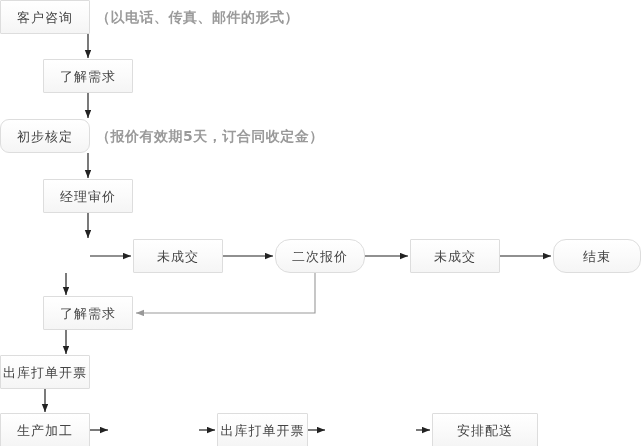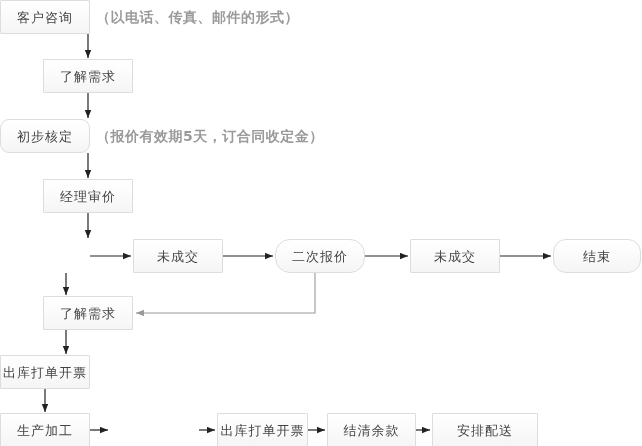--- a/index.html
+++ b/index.html
@@ -113,23 +113,20 @@
 
   <div class="node" style="left:0px;top:413px;width:90px;">
     <span>生产加工</span>
   </div>
 
 
   <div class="node" style="left:217px;top:413px;width:91px;">
     <span>出库打单开票</span>
   </div>
 
-  <div class="node" style="left:327px;top:413px;width:89px;">
-    <span>结清余款</span>
-  </div>
 
   <div class="node" style="left:432px;top:413px;width:106px;">
     <span>安排配送</span>
   </div>
 
   <div class="note" style="left:96px;top:9px;">（以电话、传真、邮件的形式）</div>
 
   <div class="note" style="left:96px;top:128px;">（报价有效期5天，订合同收定金）</div>
 
 </div>

